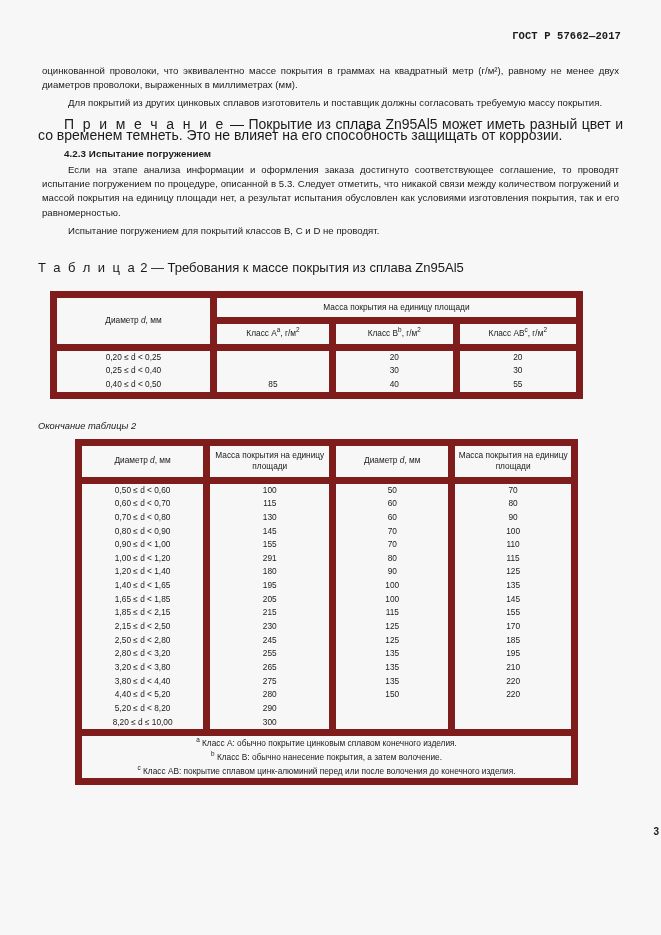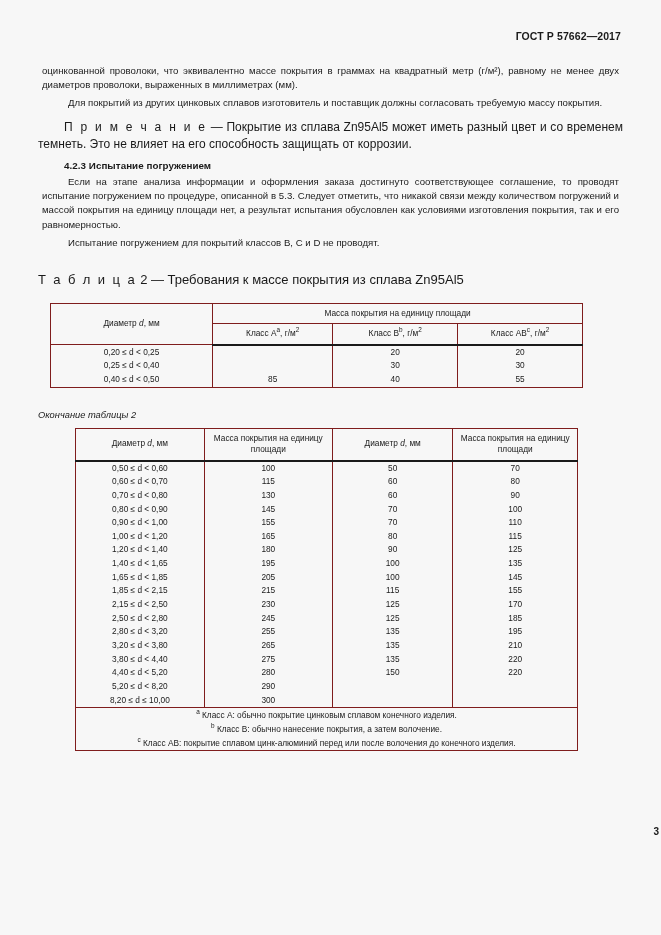--- a/index.html
+++ b/index.html
@@ -28,20 +28,21 @@
   }
 
   
   .doc-header {
     text-align: right;
     font-size: 10.5px;
     font-weight: bold;
     letter-spacing: 0.1px;
     margin: 0 0 22px 0;
     padding-right: 2px;
+    font-family: Liberation Mono, monospace;
   }
 
   
   .para {
     font-size: 9.6px;
     line-height: 14.1px;
     text-align: justify;
     margin: 4px;
     letter-spacing: 0.02px;
   }
@@ -51,22 +52,22 @@
   .para.cont {
     text-indent: 0;
   }
   .h4 {
     font-size: 9.8px;
     font-weight: bold;
     margin: 7px 0 2px 26px;
     letter-spacing: 0.05px;
   }
   .note {
-    font-size: 12px;
-    line-height: 17px;
+    font-size: 14px;
+    line-height: 11px;
     text-align: justify;
     margin: 9px 0 0 0;
     text-indent: 26px;
   }
   .note .note-label {
     letter-spacing: 2.1px;
   }
 
   
   .table-caption {
@@ -82,21 +83,21 @@
     margin: 22px 0 8px 0;
   }
 
   
   table.gost {
     border-collapse: collapse;
     font-size: 8.3px;
     color: #1a1a1a;
   }
   table.gost td, table.gost th {
-    border: 1px solid #7f1d1d;
+    border: 7px solid #7f1d1d;
     padding: 0;
     font-weight: normal;
     vertical-align: middle;
     text-align: center;
   }
   table.gost .hdr {
     padding: 4px 3px;
     line-height: 11.5px;
   }
   table.gost .thick-bottom {
@@ -241,21 +242,21 @@
                 <div>4,40 ≤ d &lt; 5,20</div>
                 <div>5,20 ≤ d &lt; 8,20</div>
                 <div>8,20 ≤ d ≤ 10,00</div>
               </td>
         <td class="rowstack" id="cont-mass-left">
                 <div>100</div>
                 <div>115</div>
                 <div>130</div>
                 <div>145</div>
                 <div>155</div>
-                <div>165</div>
+                <div>291</div>
                 <div>180</div>
                 <div>195</div>
                 <div>205</div>
                 <div>215</div>
                 <div>230</div>
                 <div>245</div>
                 <div>255</div>
                 <div>265</div>
                 <div>275</div>
                 <div>280</div>

